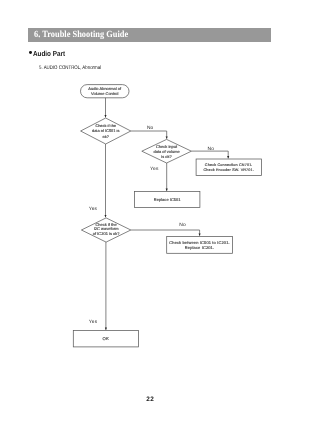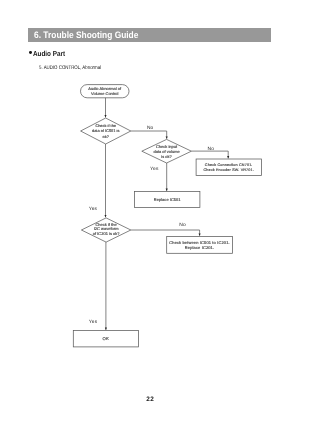--- a/index.html
+++ b/index.html
@@ -2,21 +2,21 @@
 <html><head>
 <meta charset="utf-8">
 <style>
   html,body{margin:0;padding:0;}
   *{-webkit-font-smoothing:antialiased;text-rendering:geometricPrecision;}
   body{width:300px;height:425px;background:#ffffff;
        font-family:"Liberation Sans",sans-serif;overflow:hidden;position:relative;}
   .page{position:absolute;inset:0;filter:grayscale(1);}
   
   #title-bar{position:absolute;left:28.3px;top:28.1px;width:243px;height:14.1px;
-    background:#989898;}
+    background:#989898;font-family:Liberation Serif, serif;}
   #title-text{position:absolute;left:5.9px;top:0;color:#fff;font-weight:bold;
     font-size:9.4px;line-height:14.1px;letter-spacing:0px;
     transform:scaleX(0.895);transform-origin:left center;white-space:nowrap;}
   
   #section-head{position:absolute;left:32.7px;top:50.2px;font-weight:bold;font-size:7.3px;
     line-height:8px;color:#151515;white-space:nowrap;
     transform:scaleX(0.87);transform-origin:left center;}
   #section-bullet{position:absolute;left:29.2px;top:51.3px;width:2.9px;height:2.9px;
     border-radius:50%;background:#151515;}
   

